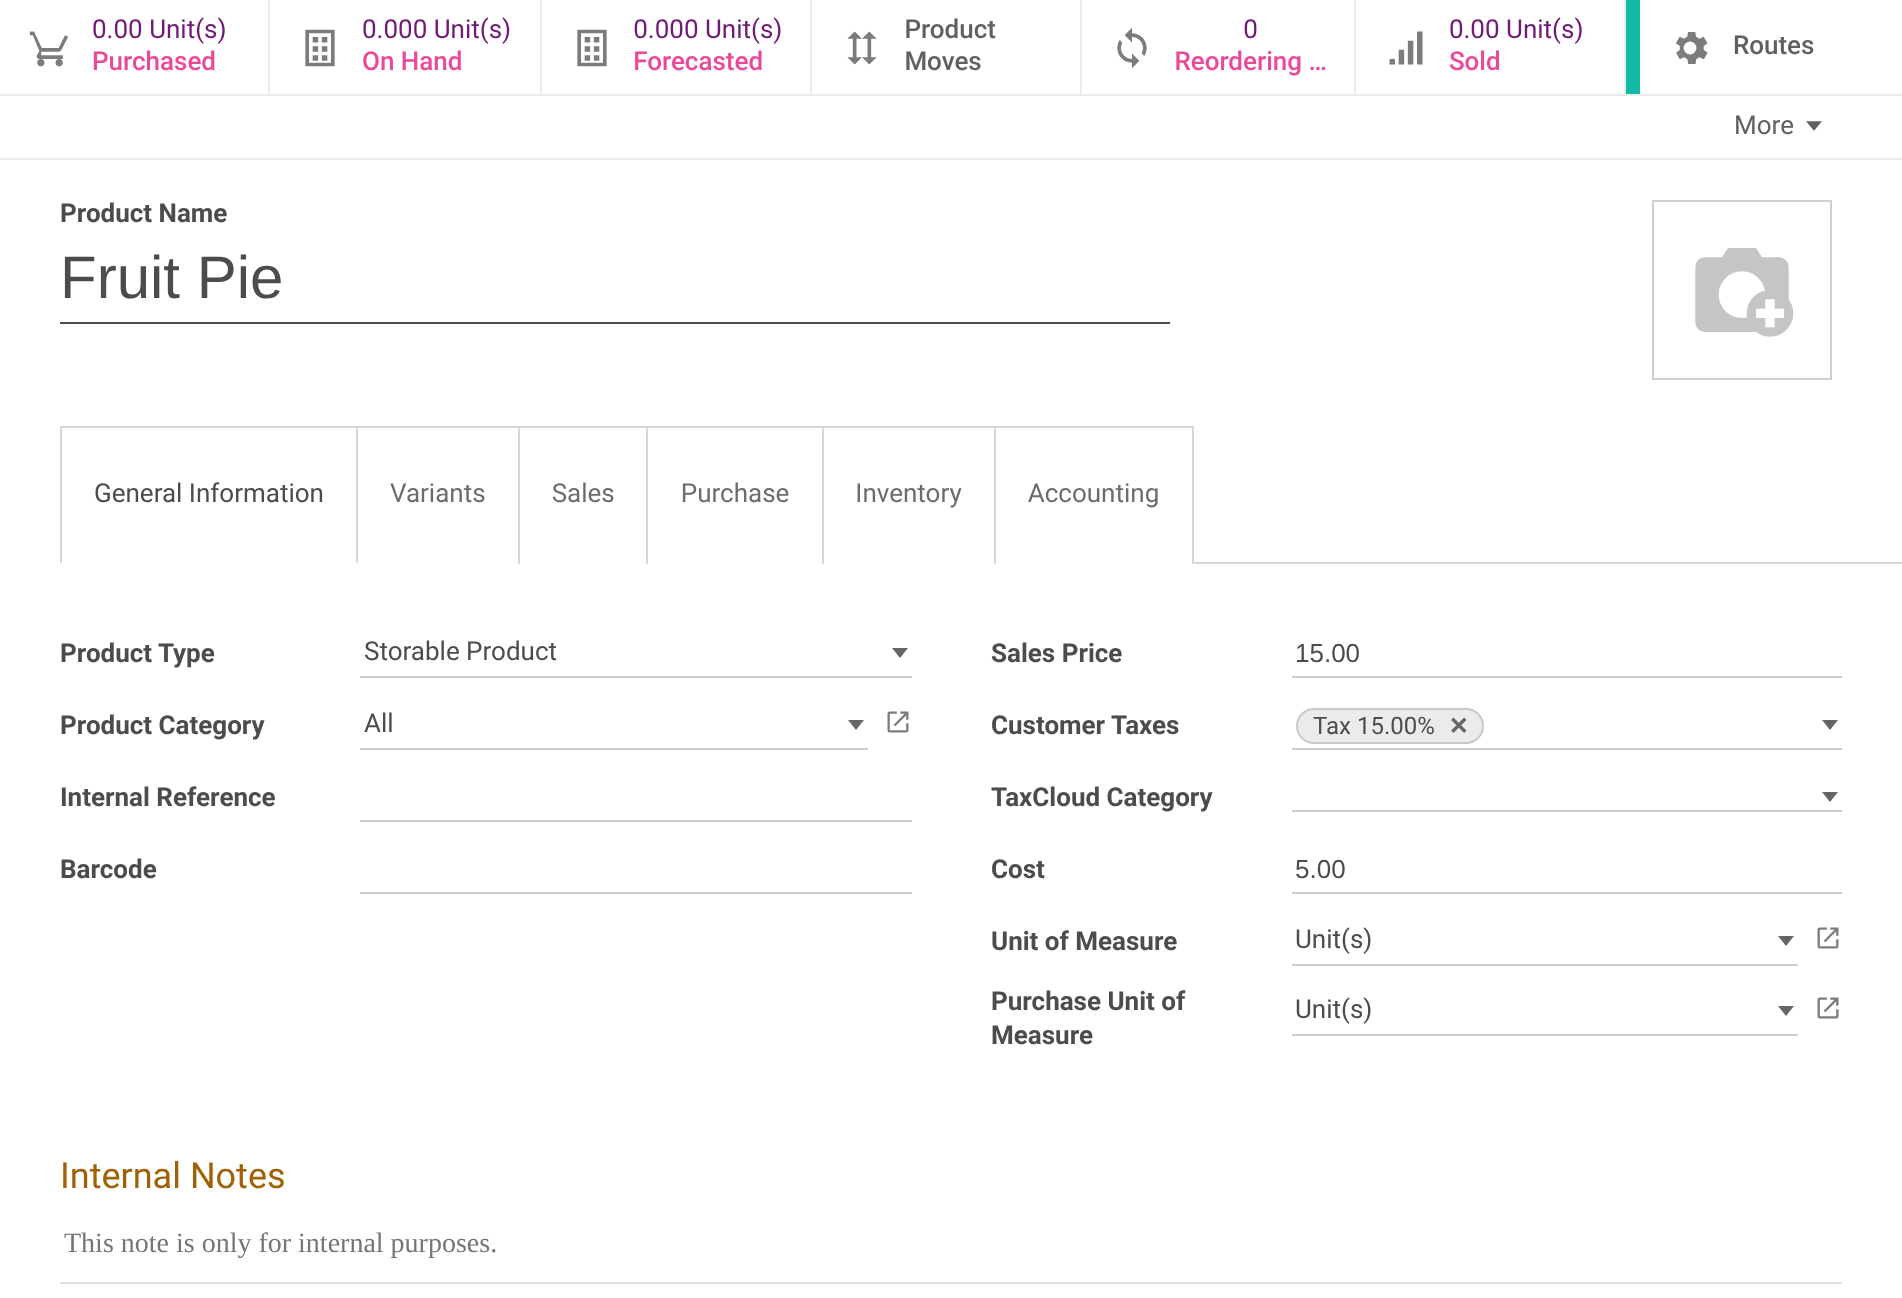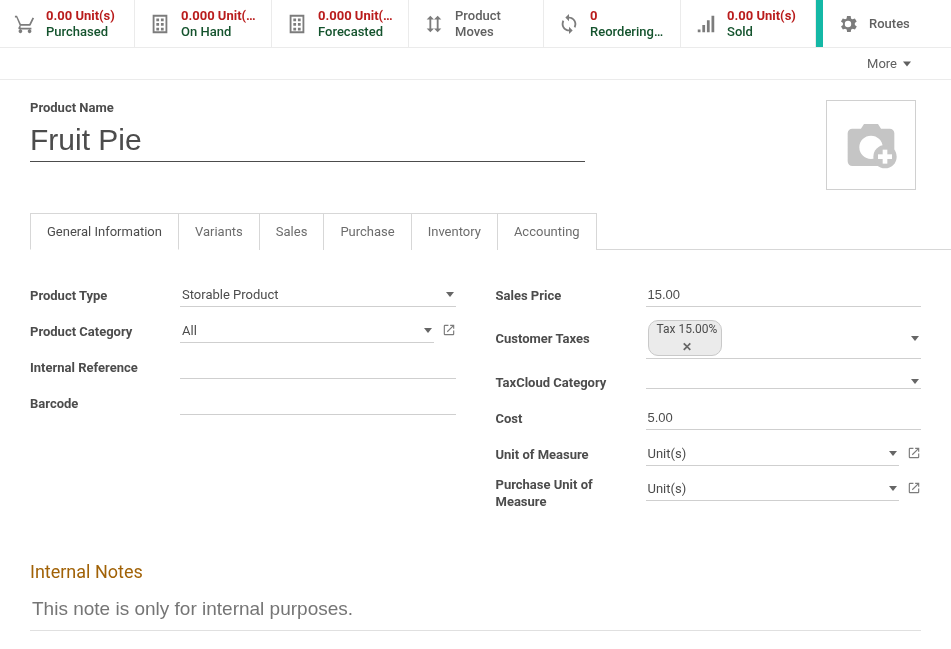--- a/index.html
+++ b/index.html
@@ -34,22 +34,22 @@
   }
   .stat-btn:last-child { border-right: none; padding-right: 35px;}
   .stat-icon {
     width: 22px;
     height: 22px;
     display:flex; align-items:center; justify-content:center;
     flex-shrink: 0;
   }
   .stat-icon svg { width:22px; height:22px; fill:#7c7c7c; }
   .stat-txt { display:flex; flex-direction:column; line-height:1.2; min-width:0; }
-  .stat-val  { color:#b91c1c; font-weight:700; white-space:nowrap; overflow:hidden; text-overflow:ellipsis;}
-  .stat-lbl  { color:#14532d; font-weight:500; white-space:nowrap; overflow:hidden; text-overflow:ellipsis;}
+  .stat-val  { color:#701a75; font-weight:400; white-space:nowrap; overflow:hidden; text-overflow:ellipsis;text-align:center;}
+  .stat-lbl  { color:#ec4899; font-weight:500; white-space:nowrap; overflow:hidden; text-overflow:ellipsis;}
   .stat-lbl.solo { color:#606060; }
   .more-btn { display:flex; align-items:center; gap:6px; color:#606060; cursor:pointer; font-size:13px;margin-left:36px;}
   .more-btn svg { width:8px; height:8px; fill:#606060; }
 
   
   .sheet { padding: 20px 30px 30px 30px; position:relative; }
   .title-row { display:flex; justify-content:space-between; align-items:flex-start; }
   .title-block { flex:1; margin-right:20px; }
   .field-label { font-weight:700; color:#4c4c4c; font-size:13px; margin-bottom:2px; }
   .title-input {
@@ -71,21 +71,21 @@
   .image-box {
     width:90px; height:90px; border:1px solid #d0d0d0;
     display:flex; align-items:center; justify-content:center; cursor:pointer;
     margin-right: 5px;
   }
   .image-box svg { width:56px; height:56px; fill:#c5c5c5; }
 
   
   .tabs { display:flex; margin-top:22px; border-bottom:1px solid #d7d7d7; width: calc(100% + 30px);}
   .tab {
-    padding:10px 16px; border:1px solid transparent; border-bottom:none;
+    padding:26px 16px; border:1px solid transparent; border-bottom:none;
     color:#6c6c6c; cursor:pointer; font-size:13px; position:relative; top:1px;
     background:#fff;
   }
   .tab.active {
     border-color:#d7d7d7; border-top:1px solid #d7d7d7; color:#4c4c4c;
     border-bottom:1px solid #fff;
   }
   .tab:not(.active){ border-right:1px solid #d7d7d7; }
   .tab:not(.active):first-of-type{ border-left:1px solid #d7d7d7;}
   .tabs .tab:not(.active){ border:1px solid #d7d7d7; border-bottom:none; border-left:none;}
@@ -100,29 +100,29 @@
   .sel, .inp {
     flex:1; border:none; border-bottom:1px solid #cfcfcf; padding:4px 2px;
     font-size:13px; color:#4c4c4c; outline:none; background:transparent; min-width:0;
   }
   .sel { display:flex; justify-content:space-between; align-items:center; cursor:pointer;}
   .caret { width:0;height:0;border-left:4px solid transparent;border-right:4px solid transparent;border-top:5px solid #666; margin-left:6px;}
   .ext-link svg{ width:14px; height:14px; fill:#7c7c7c; cursor:pointer;}
   .tag {
     display:inline-flex; align-items:center; gap:4px;
     background:#ebebeb; border:1px solid #c9c9c9; border-radius:10px;
-    padding:1px 4px 1px 8px; font-size:12px; color:#4c4c4c;flex-direction:column;
+    padding:1px 4px 1px 8px; font-size:12px; color:#4c4c4c;
   }
   .tag .x{ font-weight:700; color:#666; cursor:pointer; padding:0 3px;}
   .tags-ctrl { flex:1; border-bottom:1px solid #cfcfcf; padding:2px 2px; display:flex; align-items:center; justify-content:space-between; min-width:0;}
 
   .section-title { font-size:18px; color:#a16207; margin-top:40px; margin-bottom:10px; font-weight:400;}
   .notes {
     width:100%; border:none; border-bottom:1px solid #e0e0e0; padding:6px 2px 10px 2px;
-    font-size:19px; color:#4d7c0f; outline:none; resize:none;
+    font-size:14px; color:#4d7c0f; outline:none; resize:none;font-family:Liberation Serif, serif;
   }
 </style>
 </head>
 <body>
 
 <div class="stat-bar">
 
   <div class="stat-btn">
     <span class="stat-icon">
       <svg viewBox="0 0 24 24">

